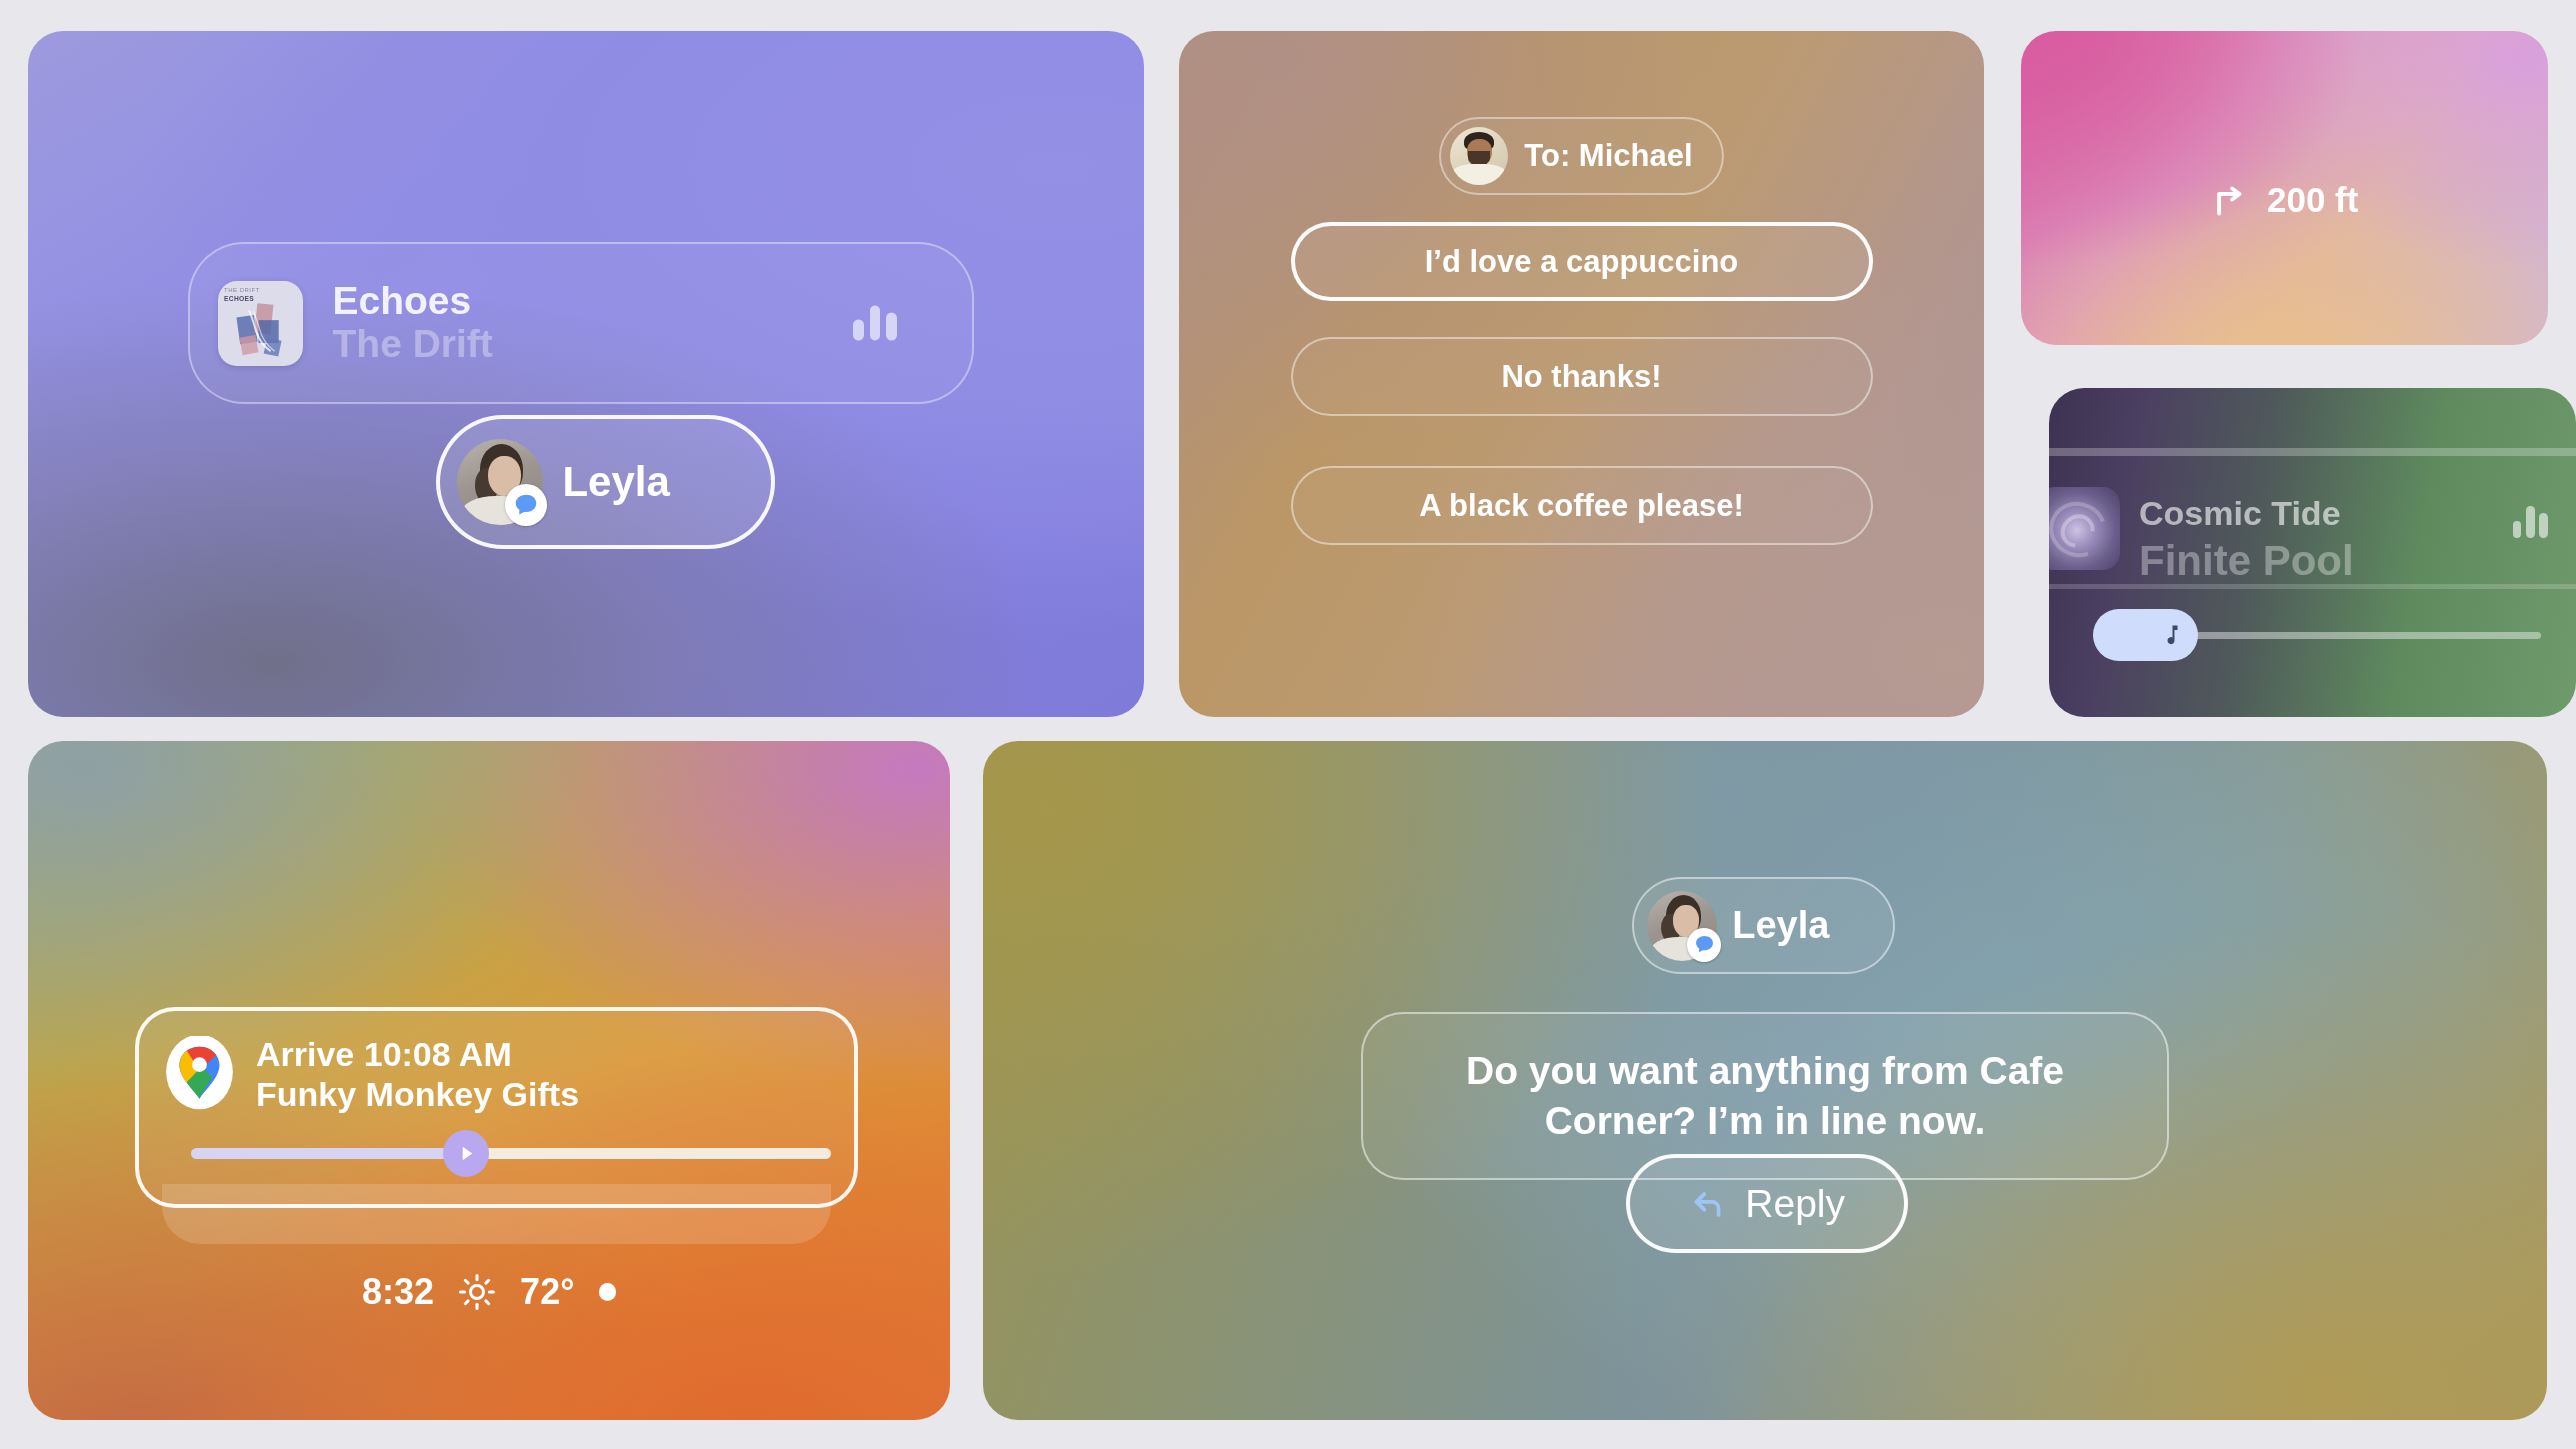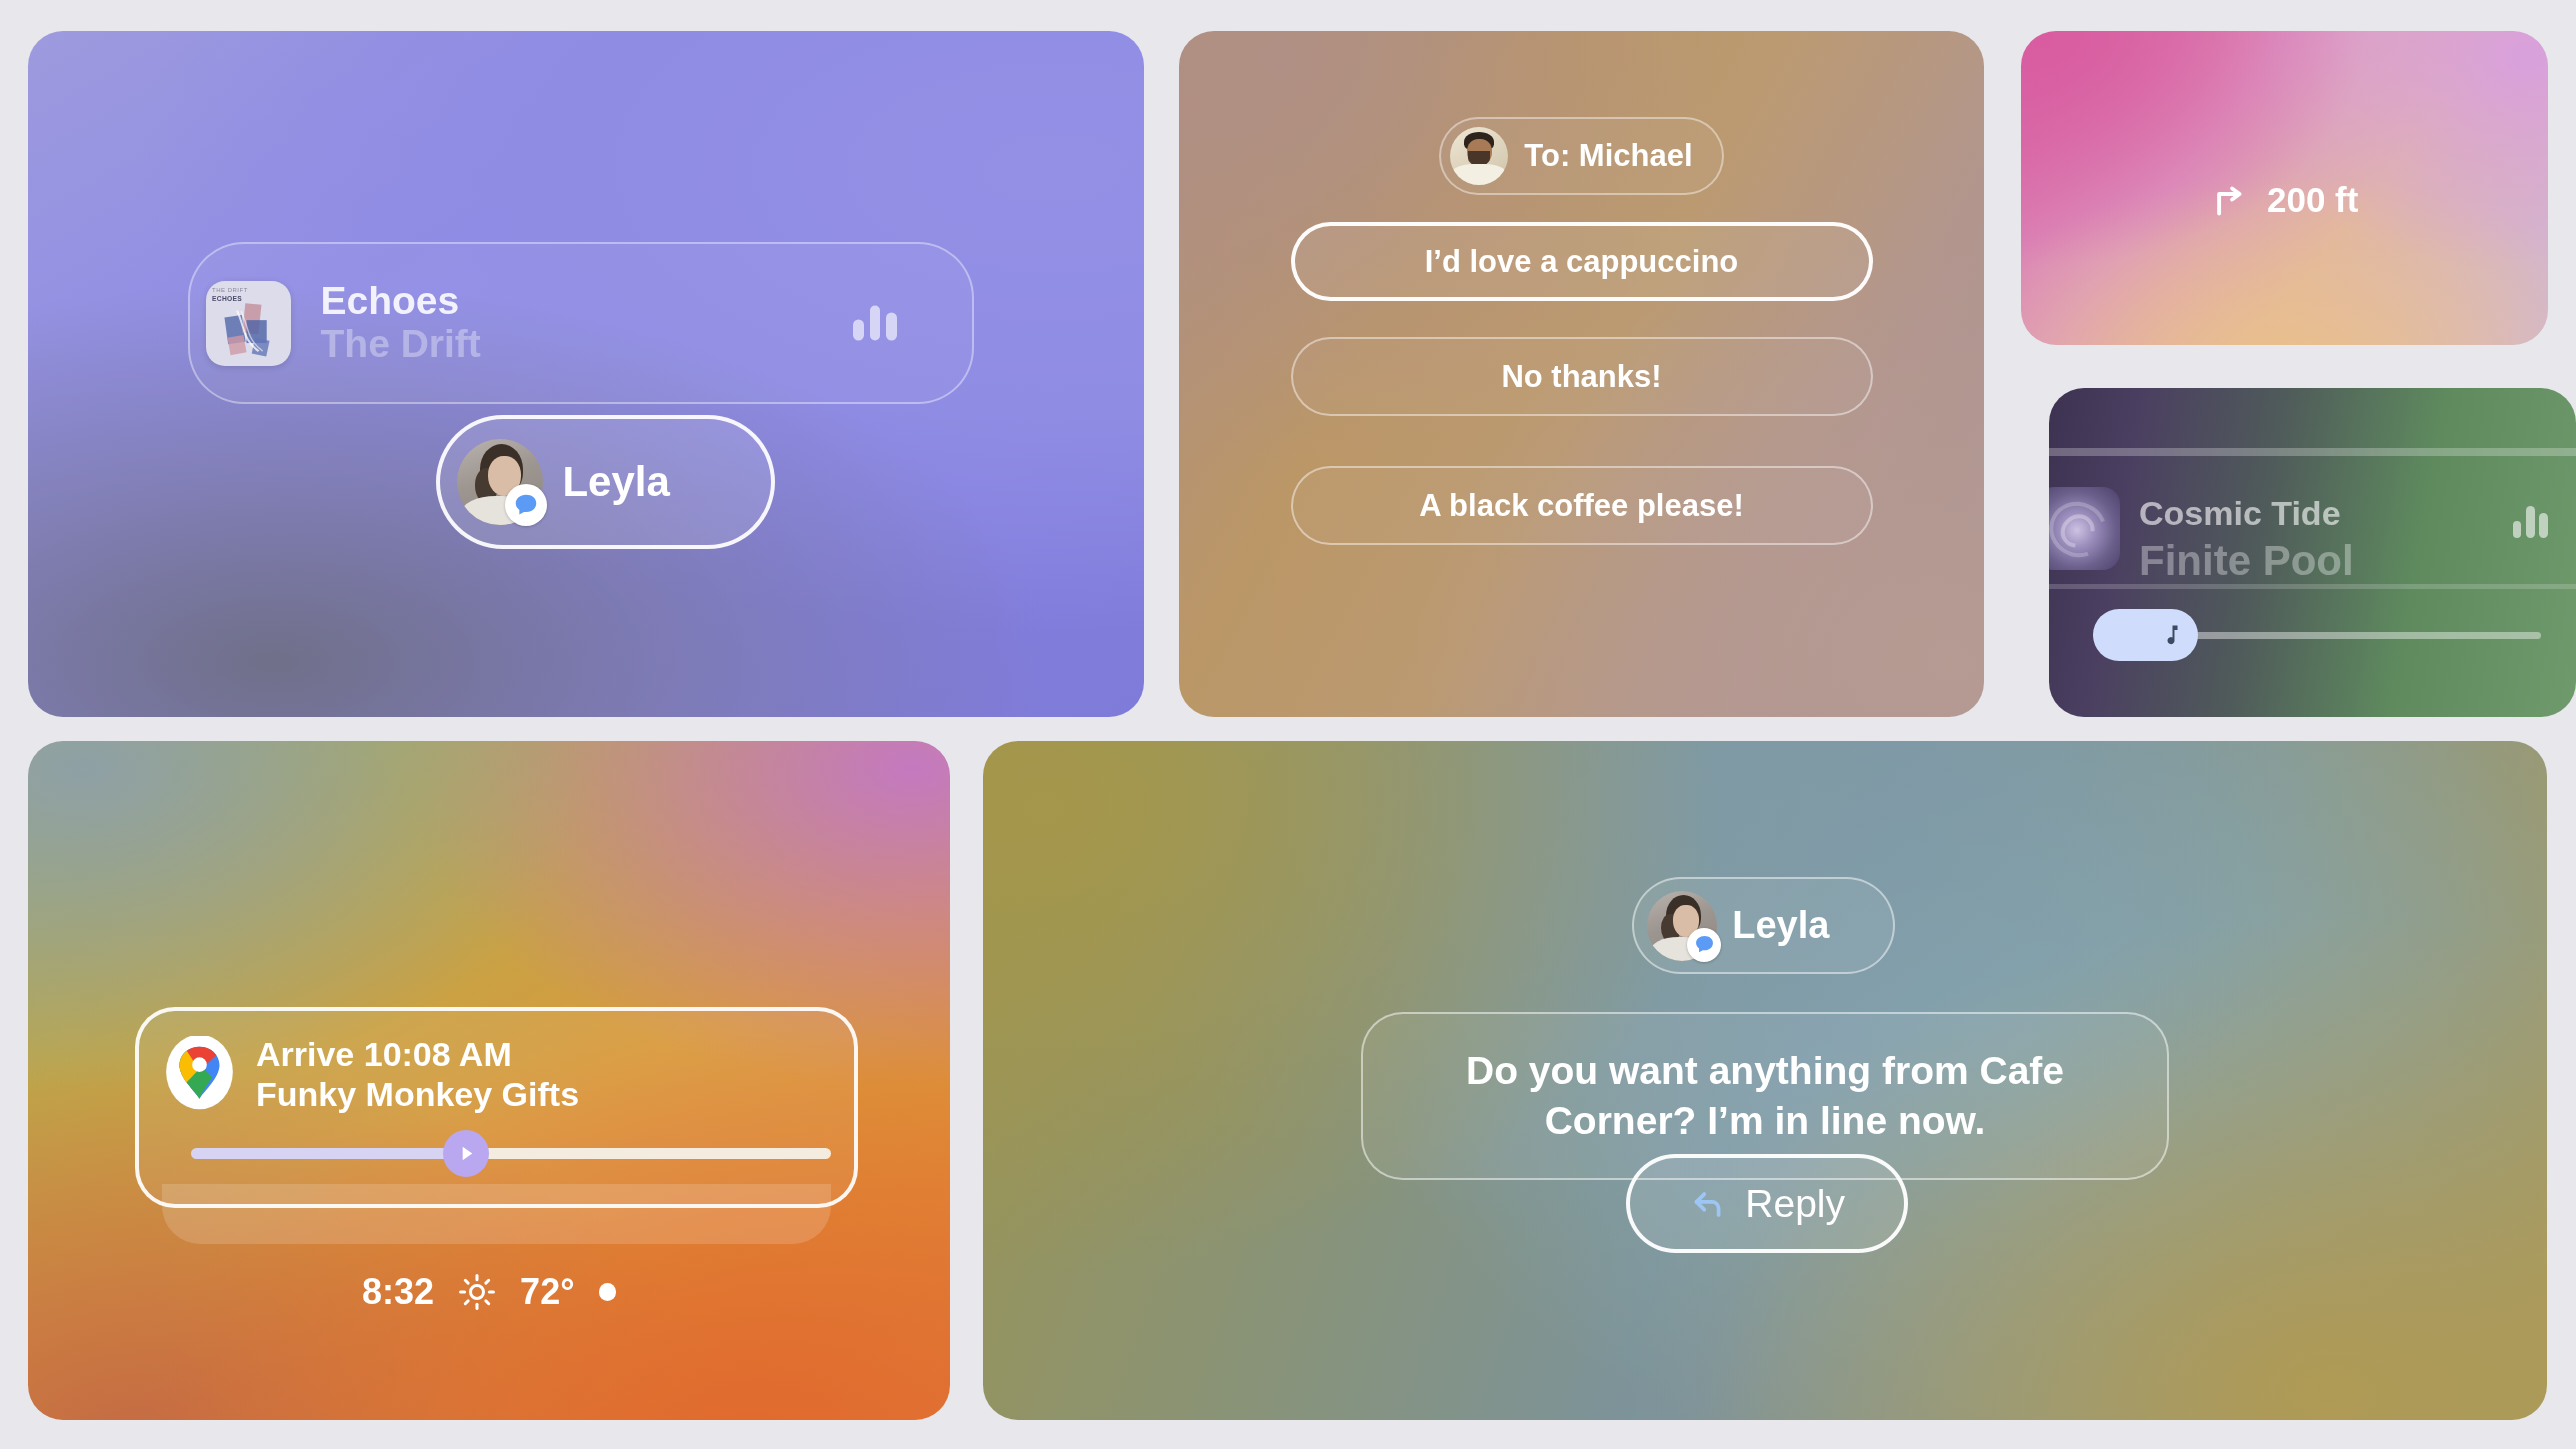--- a/index.html
+++ b/index.html
@@ -79,21 +79,21 @@
     background:rgba(255,255,255,0.07);
   }
   .wtext { color:#fff; }
 
   
   #media-card-echoes {
     position:absolute; left:160px; top:211px; width:786px; height:162px;
     border-radius:56px;
     border:2px solid rgba(255,255,255,0.38);
     background:rgba(255,255,255,0.05);
-    display:flex; align-items:center; padding-left:16px; gap:29.5px;
+    display:flex; align-items:center; padding-left:28px; gap:29.5px;
   }
   .albumart {
     width:85px; height:85px; border-radius:19px;
     background:#dcdcea; position:relative; overflow:hidden; flex:0 0 auto;
     box-shadow:0 1.3px 6.7px rgba(0,0,0,0.12);
   }
   .albumart .aa-t1 { position:absolute; left:6px; top:6px; font-size:6px; letter-spacing:0.5px; color:#8a8aa0; }
   .albumart .aa-t2 { position:absolute; left:6px; top:14.8px; font-size:6.7px; font-weight:bold; letter-spacing:0.3px; color:#4a4a6a; }
   #echo-meta { display:flex; flex-direction:column; justify-content:center; }
   #echo-title { font-size:39px; font-weight:bold; color:rgba(255,255,255,0.88); line-height:1.05; }

